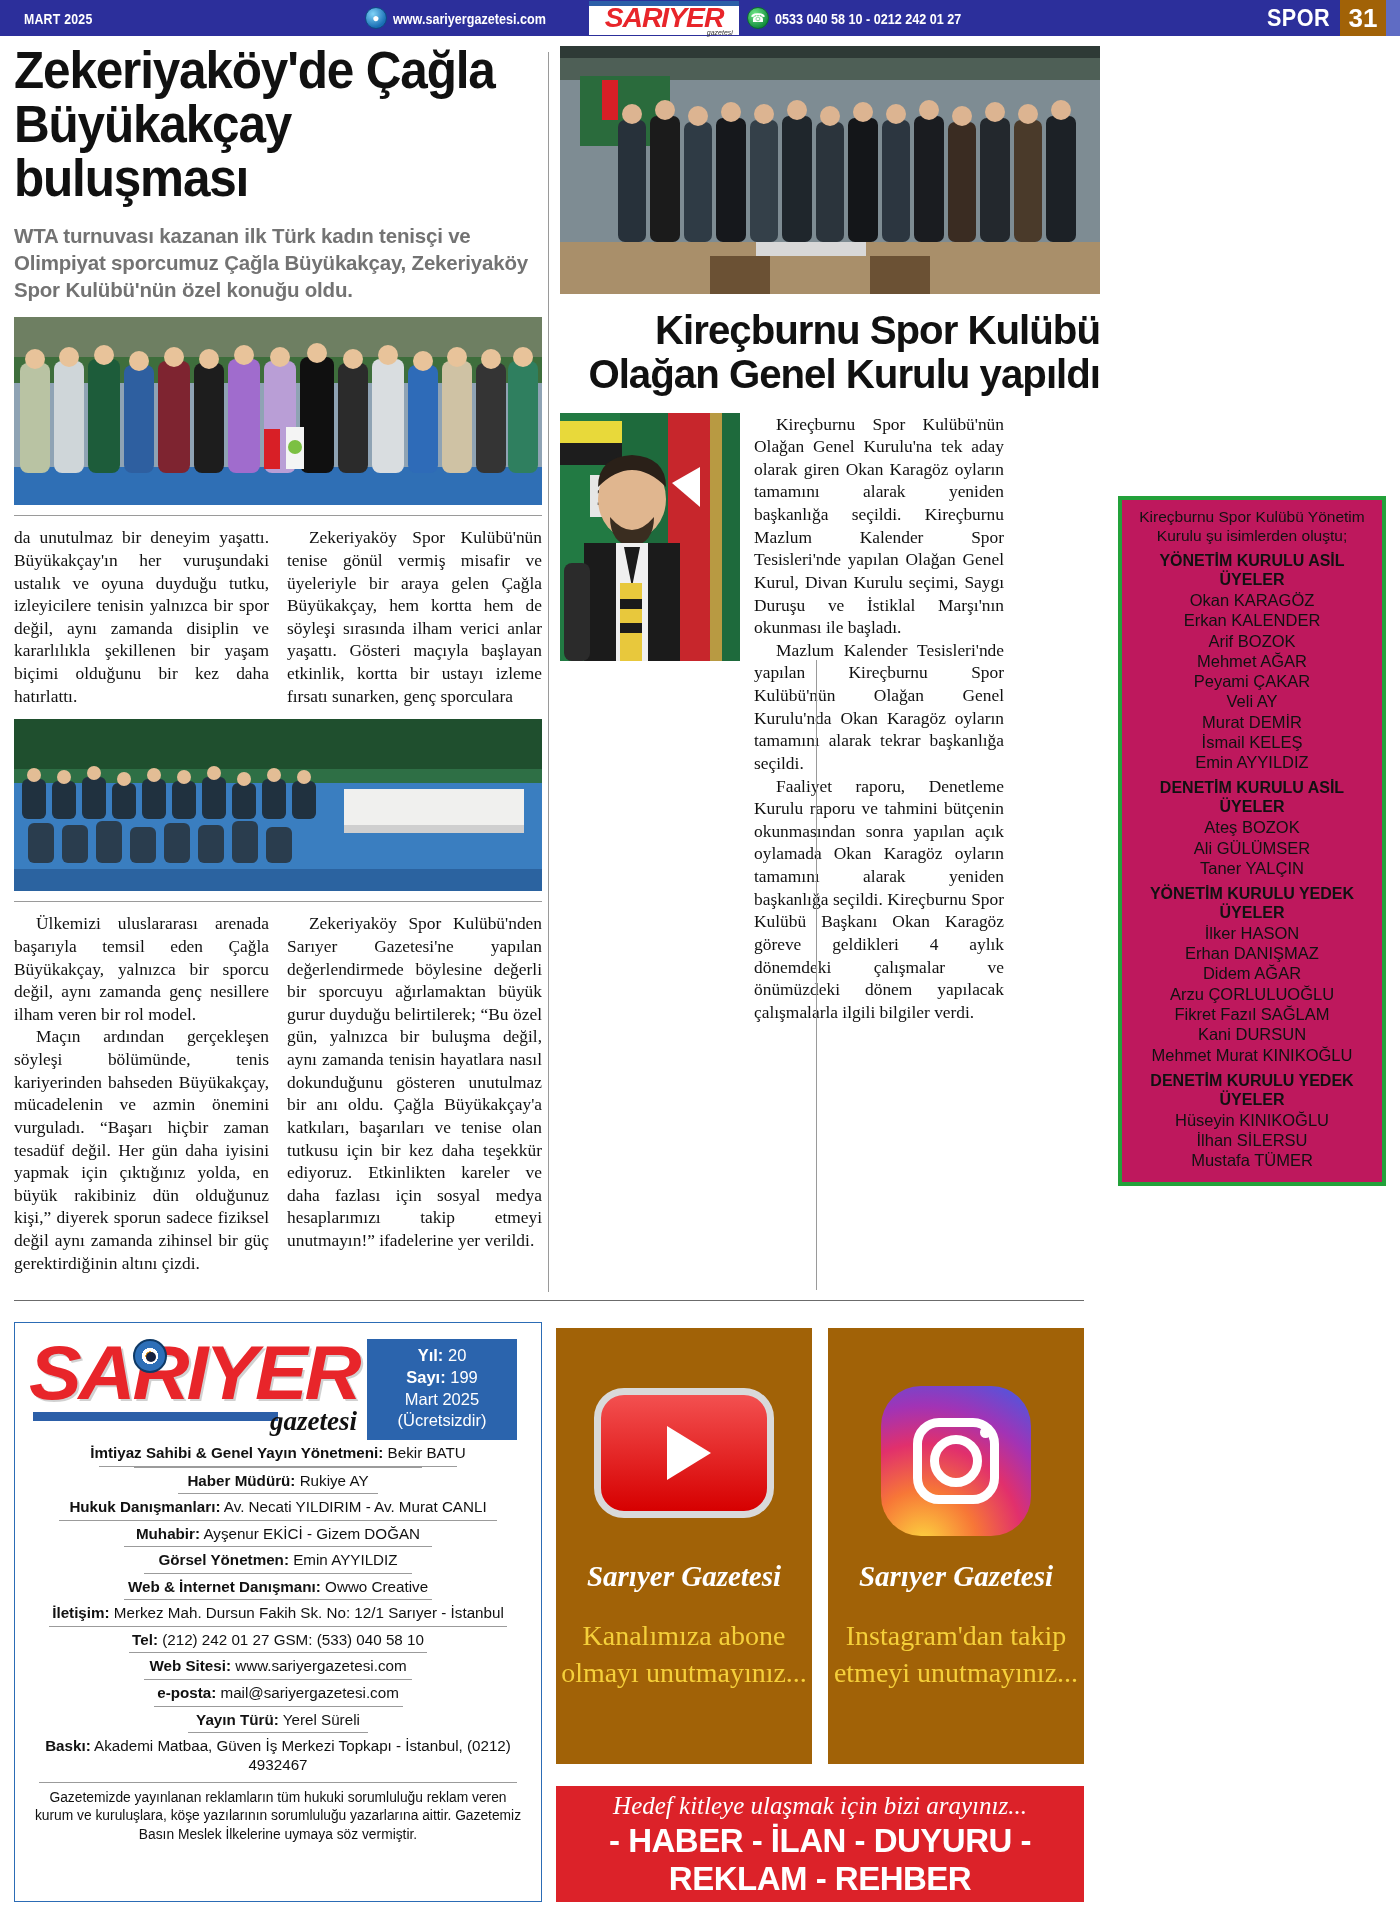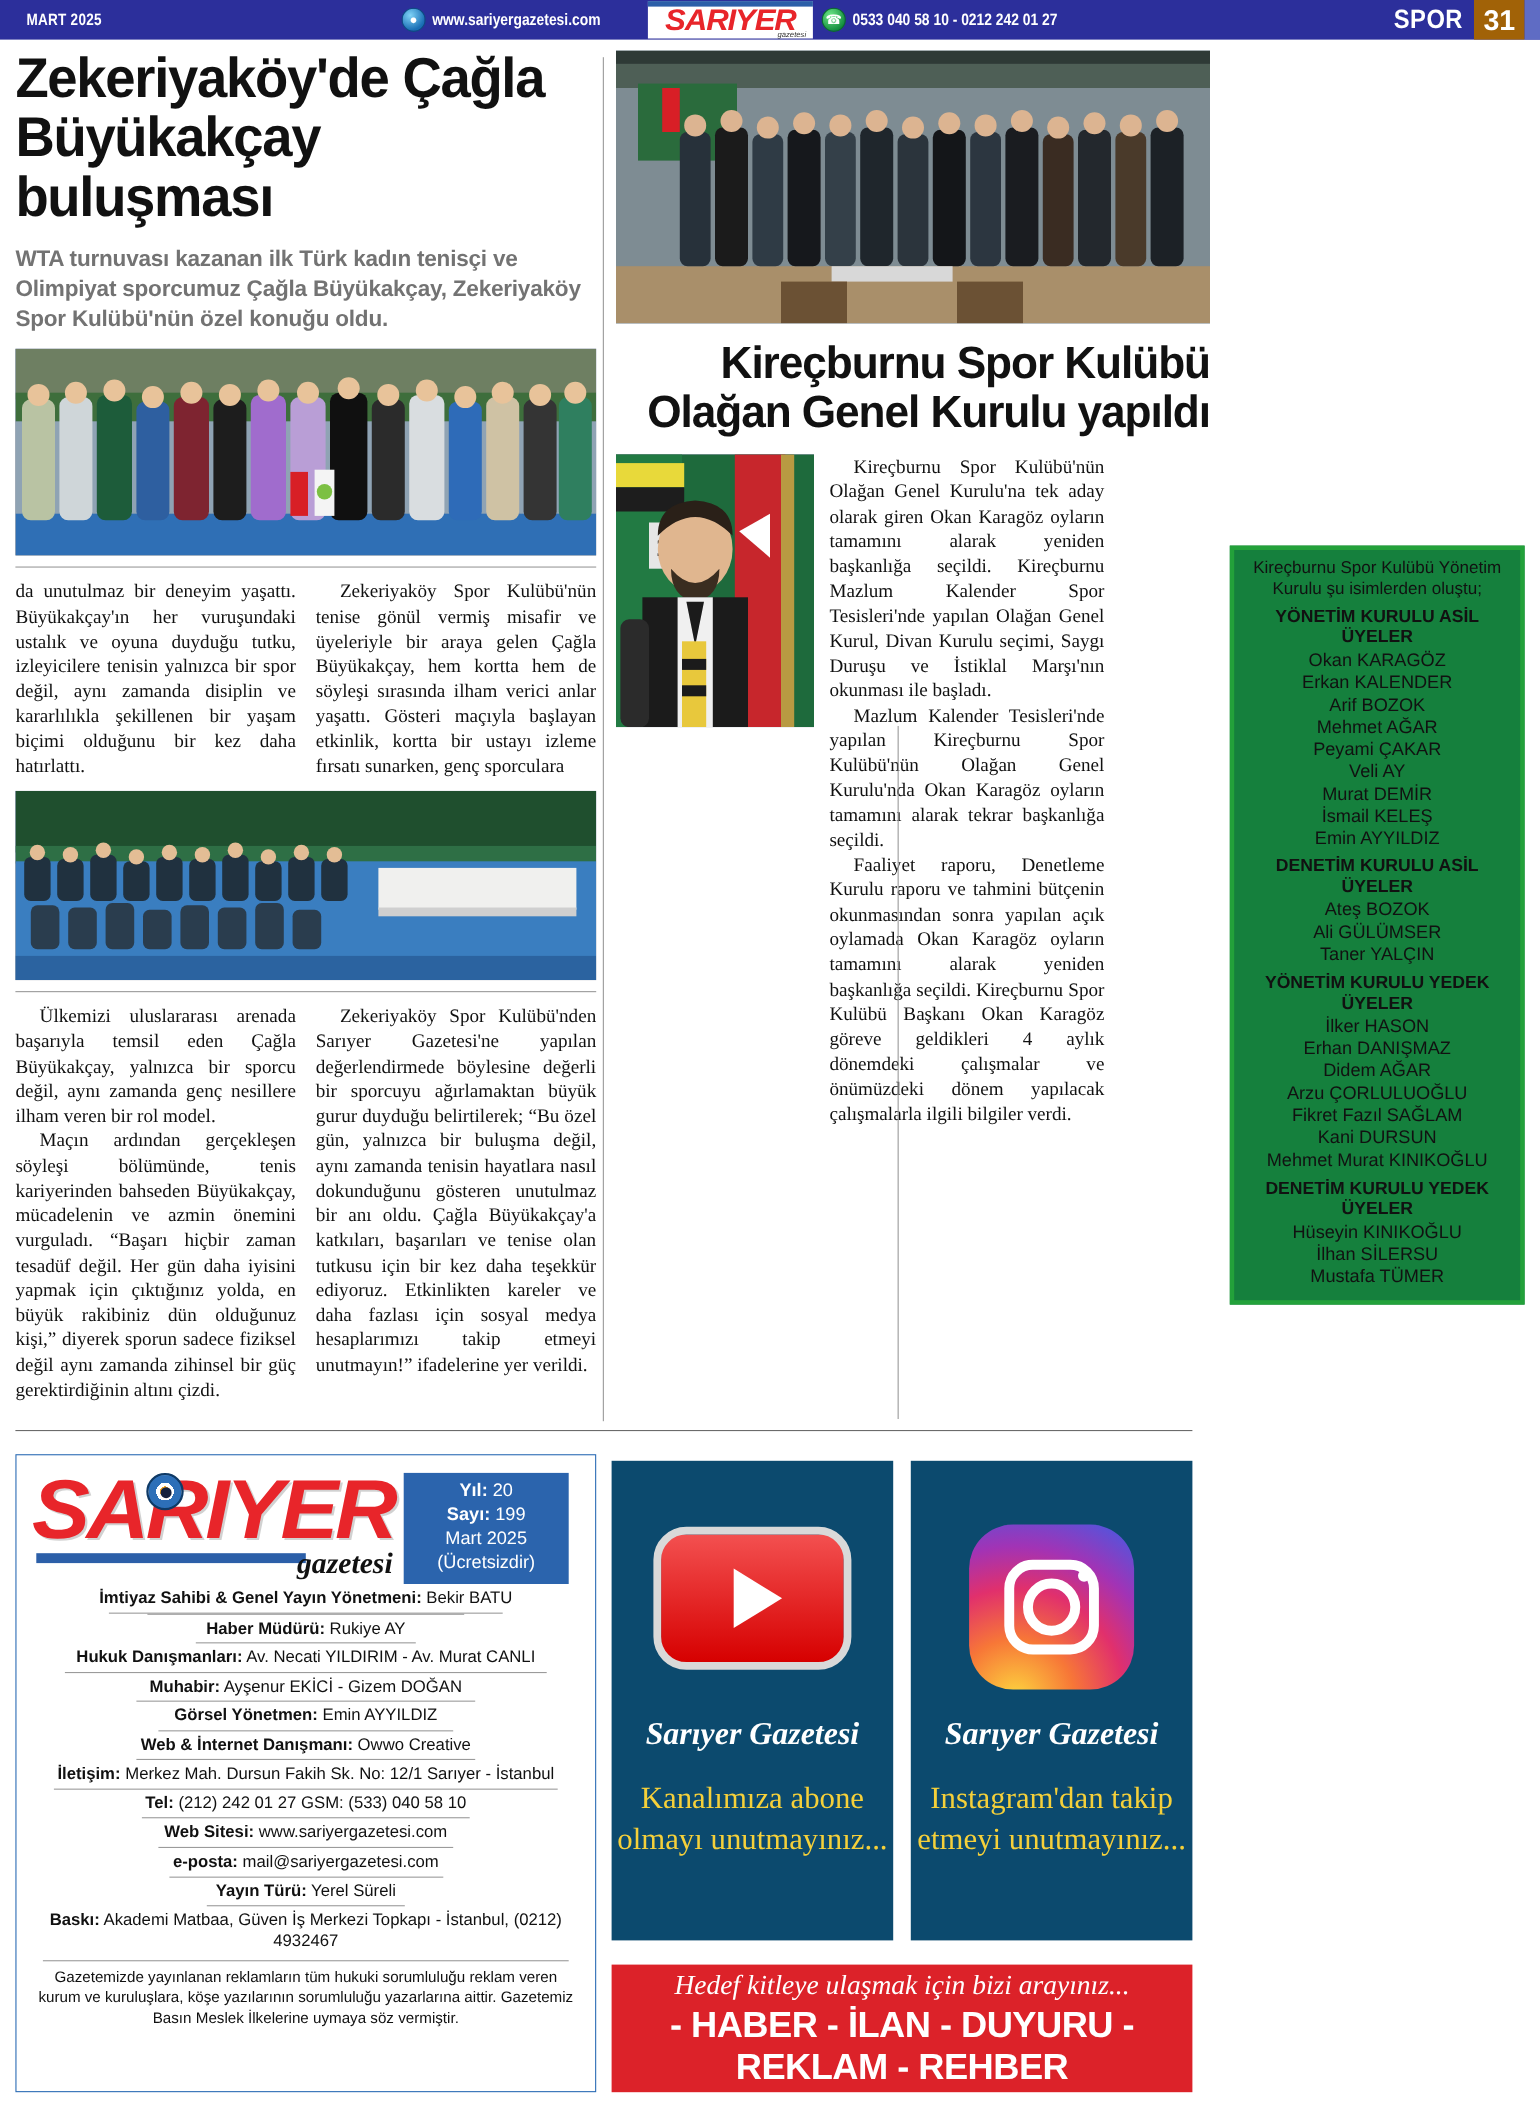--- a/index.html
+++ b/index.html
@@ -98,21 +98,21 @@
     letter-spacing: -1px; text-align: right;
     transform: scaleX(.98); transform-origin: right top;
   }
   .right-lower { display: flex; gap: 14px; margin-top: 16px; }
   .photo-speaker { width: 180px; height: 248px; flex: none; }
   .right-text { width: 250px; }
 
   
   .yellow-box {
     position: absolute; left: 1118px; top: 496px; width: 268px;
-    background: #15803d; border: 4px solid #23a13a; padding: 8px 8px 12px;
+    background: #be185d; border: 4px solid #23a13a; padding: 8px 8px 12px;
     text-align: center; color: #111;
     font-family: "Liberation Sans", sans-serif;
   }
   .yb-intro { font-size: 15.5px; line-height: 1.2; }
   .yb-head { font-weight: 700; font-size: 16px; line-height: 1.18; margin-top: 7px; }
   .yb-name { font-size: 16.5px; line-height: 1.23; }
 
   
   .vline { position: absolute; background: #9a9a9a; width: 1px; }
   .hline { position: absolute; background: #6b6b6b; height: 1px; }
@@ -156,21 +156,21 @@
     text-align: center; font-size: 15.2px; color: #111; padding: 4px 0 3px;
     line-height: 1.22;
   }
   .imp-line b { font-weight: 700; }
   .imp-sep { height: 1px; background: #9b9b9b; margin: 0 auto; }
   .disclaimer {
     text-align: center; font-size: 13.8px; line-height: 1.32; color: #111; margin-top: 6px;
   }
 
   
-  .ad { position: absolute; background: #0c4a6e; }
+  .ad { position: absolute; background: #a16207; }
   .ad-yt { left: 556px; top: 1328px; width: 256px; height: 436px; }
   .ad-ig { left: 828px; top: 1328px; width: 256px; height: 436px; }
   .ad .badge { position: absolute; left: 50%; transform: translateX(-50%); }
   .yt-badge {
     top: 60px; width: 180px; height: 130px; border-radius: 30px;
     background: linear-gradient(#f35050, #d60000);
     border: 7px solid #d9d9d9;
     display: flex; align-items: center; justify-content: center;
   }
   .yt-badge .tri {

